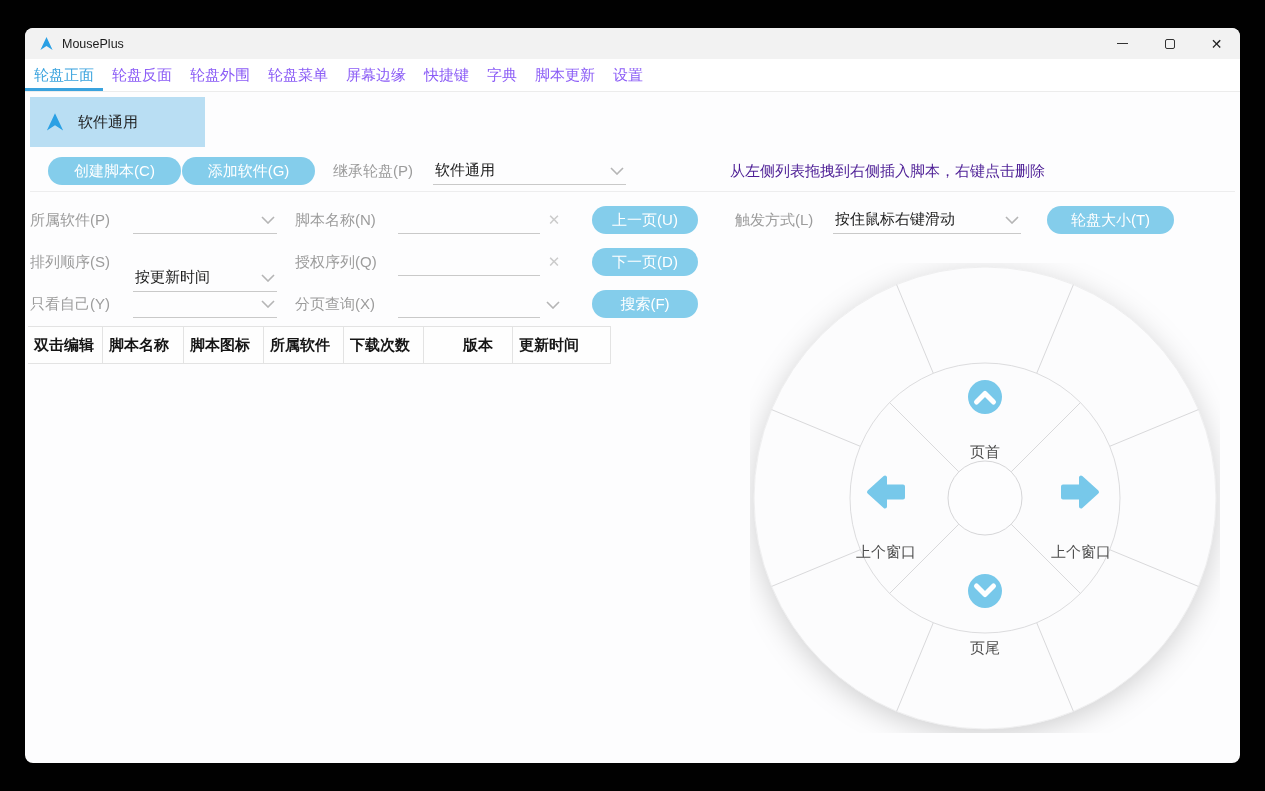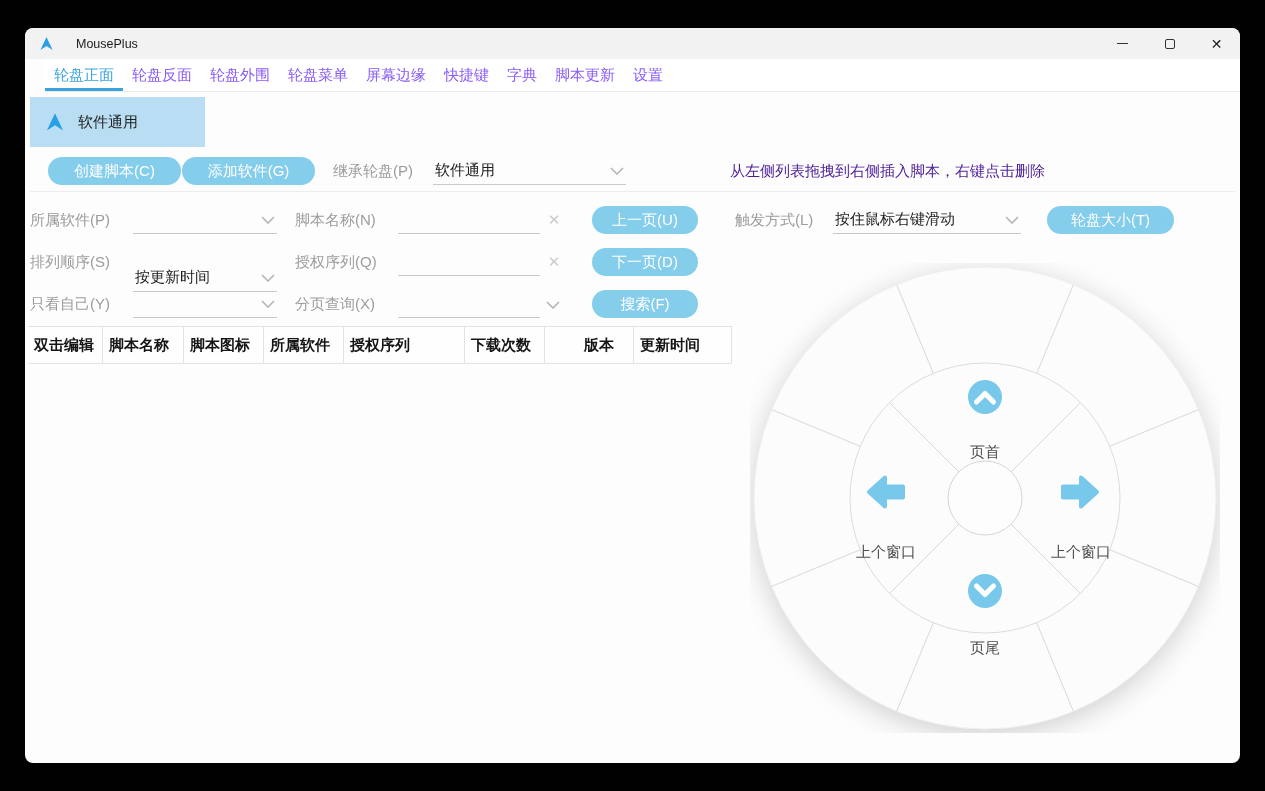--- a/index.html
+++ b/index.html
@@ -6,30 +6,30 @@
   html,body { background:#010101; }
   body { font-family:"Liberation Sans","DejaVu Sans",sans-serif; }
   .screen { position:relative; width:1265px; height:791px; background:#010101; overflow:hidden; }
   .window { position:absolute; left:25px; top:28px; width:1215px; height:735px;
             background:#fdfdfe; border-radius:8px; overflow:hidden; }
 
   
   .titlebar { position:absolute; left:0; top:0; width:100%; height:31px; background:#f2f2f2;
               display:flex; align-items:center; border-radius:8px 8px 0 0; }
   .titlebar .logo { margin-left:14px; width:15px; height:15px; display:flex; }
-  .titlebar .apptitle { margin-left:22px; font-size:12.5px; color:#1b1b1b; }
+  .titlebar .apptitle { margin-left:8px; font-size:12.5px; color:#1b1b1b; }
   .win-controls { position:absolute; right:0; top:0; height:31px; display:flex; }
   .win-btn { width:47px; height:31px; display:flex; align-items:center; justify-content:center; color:#222; }
   .min-bar { width:11px; height:1.4px; background:#333; }
   .max-box { width:10px; height:10px; border:1.2px solid #333; border-radius:2px; }
   .close-x { font-size:14px; color:#222; }
 
   
   .tabbar { position:absolute; left:0; top:31px; width:100%; height:33px; background:#fff;
-            display:flex; border-bottom:1px solid #ececec;margin-left:20px; }
+            display:flex; border-bottom:1px solid #ececec; }
   .tab { padding:0 9px; font-size:15px; line-height:31px; color:#8b5cf6; white-space:nowrap; cursor:default; }
   .tab.active { color:#3aa3de; box-shadow:inset 0 -3px 0 #3aa3de; }
 
   
   .profile-card { position:absolute; left:5px; top:69px; width:175px; height:50px; background:#b9def3;
                   display:flex; align-items:center; }
   .profile-card .plogo { margin-left:15px; width:20px; height:20px; display:flex; }
   .profile-card .plabel { margin-left:13px; font-size:15px; color:#1f1f1f; }
 
   
@@ -176,21 +176,20 @@
           </svg>
       </span>
     </div>
     <div class="pill-btn" style="left:1022px; top:178px; width:127px;">轮盘大小(T)</div>
 
     <div class="thead">
       <div class="th" style="width:75px;">双击编辑</div>
       <div class="th" style="width:81px;">脚本名称</div>
       <div class="th" style="width:80px;">脚本图标</div>
       <div class="th" style="width:80px;">所属软件</div>
-      <div class="th" style="width:121px;">授权序列</div>
       <div class="th" style="width:80px;">下载次数</div>
       <div class="th" style="width:56px;margin-left:33px;">版本</div>
       <div class="th" style="width:98px;">更新时间</div>
     </div>
 
     <svg class="wheel-svg" width="470" height="470" viewBox="0 0 470 470">
       <g>
         <circle cx="235" cy="235" r="231" fill="#fcfcfd" stroke="#eeeeef" stroke-width="1" style="filter:drop-shadow(0px 6px 14px rgba(0,0,0,0.18));"></circle>
         <circle cx="235" cy="235" r="135" fill="none" stroke="#dcdcde" stroke-width="1"></circle>
         <circle cx="235" cy="235" r="37" fill="#fdfdfe" stroke="#d6d6d8" stroke-width="1"></circle>

